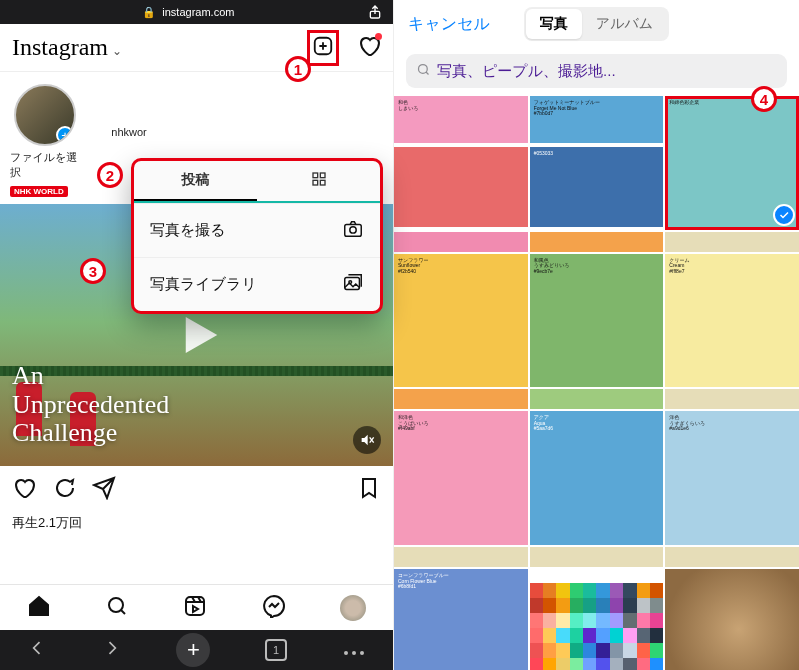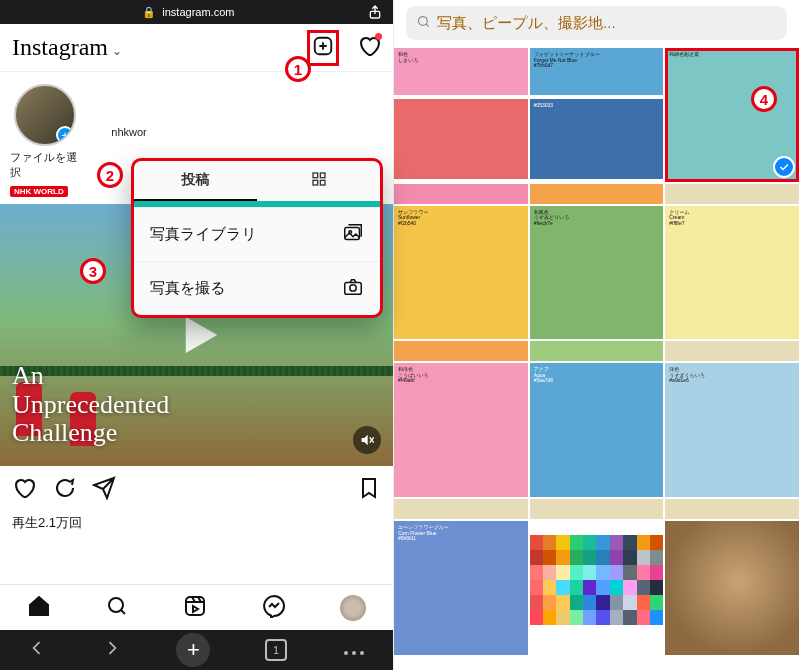--- a/index.html
+++ b/index.html
@@ -26,21 +26,21 @@
 
   .stories { position:relative; height:112px; background:#fff; display:flex; align-items:center; gap:14px; padding:8px 10px 0; }
   .story { width:70px; display:flex; flex-direction:column; align-items:center; gap:4px; }
   .story .ring { width:62px;height:62px; border-radius:50%; border:2px solid #ccc; display:flex; align-items:center; justify-content:center; overflow:hidden; position:relative; }
   .story .ring.cat { background:linear-gradient(135deg,#8a7a5a,#3a3a2a); }
   .story .add{position:absolute; bottom:0; right:0; width:18px;height:18px;background:#0095f6;border:2px solid #fff;border-radius:50%; display:flex;align-items:center;justify-content:center;color:#fff;font-size:13px;line-height:1;}
   .story .ring.nhk { border:2px solid #e60012; background:#fff; font-size:10px; font-weight:700; text-align:center; line-height:1.1;}
   .story .lbl { font-size:11px; color:#222; }
 
   .tab-dropdown { position:absolute; top:86px; right:10px; width:252px; background:#fafafa; border-radius:10px; box-shadow:0 12px 28px rgba(0,0,0,0.3); z-index:3; border:3px solid #e60012;}
-  .tab-row { display:flex; border-bottom:6px solid #14b8a6; }
+  .tab-row { display:flex; border-bottom:2px solid #14b8a6; }
   .tab-row .tab { flex:1; text-align:center; padding:10px 0; font-size:14px; color:#333;}
   .tab-row .tab.sel { font-weight:700; border-bottom:2px solid #000; }
   .menu-item { display:flex; align-items:center; justify-content:space-between; padding:14px 16px; font-size:15px; color:#111; border-top:1px solid #eee;}
   .menu-item:first-of-type{border-top:none;}
   .mi-icon svg{width:22px;height:22px;stroke:#111;fill:none;stroke-width:1.6;}
 
   .feed { position:relative;}
   .feed-src { height:20px; padding:2px 10px; font-size:9px; background:#fff; }
   .nhkpill{display:inline-block;background:#e60012;color:#fff;font-weight:700;font-size:8px;padding:1px 4px;border-radius:2px;}
   .video { position:relative; height:262px; background:linear-gradient(180deg,#6daed0 0%, #7fb879 45%, #8c6a3a 100%); overflow:hidden;}
@@ -75,21 +75,21 @@
   .anno.a1{top:56px; right:82px;}
   .anno.a2{top:90px; right:270px;}
   .anno.a3{top:186px; left:80px;}
 
   
   .r-header{height:48px;display:flex;align-items:center;justify-content:center;padding:0 12px;position:relative;}
   .r-cancel{position:absolute;left:14px;color:#0a84ff;font-size:16px;}
   .segment{display:flex;background:#efefef;border-radius:8px;padding:2px;}
   .segment .seg{padding:6px 14px;font-size:14px;color:#666;border-radius:6px;}
   .segment .seg.active{background:#fff;color:#000;font-weight:600;box-shadow:0 1px 2px rgba(0,0,0,0.1);}
-  .r-search{margin:6px 12px 8px;height:34px;background:#efeff0;border-radius:9px;display:flex;align-items:center;padding:0 10px;color:#a16207;font-size:15px;gap:6px;}
+  .r-search{margin:6px 12px 8px;height:34px;background:#efeff0;border-radius:9px;display:flex;align-items:center;padding:0 10px;color:#4c1d95;font-size:15px;gap:6px;}
   .r-search svg{width:15px;height:15px;stroke:#8e8e93;fill:none;stroke-width:2;}
 
   .grid{display:grid;grid-template-columns:repeat(3,1fr);gap:2px;padding:0 0px;}
   .cell{position:relative;aspect-ratio:1/1;overflow:hidden;}
   .cell .txt{position:absolute;top:4px;left:4px;right:4px;font-size:5px;color:#111;line-height:1.1;white-space:pre-wrap;}
   .cell.pink{background:#f49abf;} .cell.blue{background:#5aa7d6;} .cell.teal{background:#7cc6c6;}
   .cell.red{background:#e86a6a;} .cell.deepblue{background:#3d6fab;}
   .cell.pink2{background:#f18bb0;} .cell.yellow{background:#f5c54a;} .cell.green{background:#7fb66b;} .cell.lyellow{background:#f7eba0;}
   .cell.orange{background:#f4a24b;} .cell.lgreen{background:#9ecb7e;}
   .cell.pink3{background:#f59ab9;} .cell.blue2{background:#5aa7d6;} .cell.lblue{background:#a9d1e6;}
@@ -176,34 +176,34 @@
         <div class="tab-row">
           <div class="tab sel">投稿</div>
           <div class="tab"><svg width="16" height="16" viewBox="0 0 24 24" stroke="#333" fill="none" stroke-width="2">
                 <rect x="3" y="3" width="7" height="7"></rect>
                 <rect x="14" y="3" width="7" height="7"></rect>
                 <rect x="3" y="14" width="7" height="7"></rect>
                 <rect x="14" y="14" width="7" height="7"></rect>
               </svg></div>
         </div>
         <div class="menu-item">
+          <span>写真を撮る</span>
+          <span class="mi-icon"><svg viewBox="0 0 24 24">
+                <rect x="3" y="7" width="18" height="13" rx="2"></rect>
+                <path d="M9 7l1.5-3h3L15 7"></path>
+                <circle cx="12" cy="13" r="3.5"></circle>
+              </svg></span>
+        </div>
+        <div class="menu-item">
           <span>写真ライブラリ</span>
           <span class="mi-icon"><svg viewBox="0 0 24 24">
                 <rect x="3" y="6" width="16" height="13" rx="2"></rect>
                 <path d="M7 3h14v13"></path>
                 <circle cx="9" cy="11" r="1.5"></circle>
                 <path d="M3 17l5-5 4 4 3-3 4 4"></path>
-              </svg></span>
-        </div>
-        <div class="menu-item">
-          <span>写真を撮る</span>
-          <span class="mi-icon"><svg viewBox="0 0 24 24">
-                <rect x="3" y="7" width="18" height="13" rx="2"></rect>
-                <path d="M9 7l1.5-3h3L15 7"></path>
-                <circle cx="12" cy="13" r="3.5"></circle>
               </svg></span>
         </div>
       </div>
     </div>
 
     <div class="feed">
       <div class="feed-src"><span class="nhkpill">NHK WORLD</span></div>
       <div class="video">
         <div class="field">
           <div class="fence"></div>
@@ -272,20 +272,27 @@
           </svg></span>
       <span class="bb plus">+</span>
       <span class="bb tabs">
           <span>1</span>
         </span>
       <span class="bb dots"><span></span><span></span><span></span></span>
     </div>
   </div>
 
   <div class="phone right">
+    <div class="r-header">
+      <span class="r-cancel">キャンセル</span>
+      <div class="segment">
+        <div class="seg active">写真</div>
+        <div class="seg">アルバム</div>
+      </div>
+    </div>
     <div class="r-search">
       <span><svg viewBox="0 0 24 24">
             <circle cx="11" cy="11" r="7"></circle>
             <path d="m20 20-4-4"></path>
           </svg></span>
       <span>写真、ピープル、撮影地...</span>
     </div>
 
     <div class="anno a4">4</div>
 

